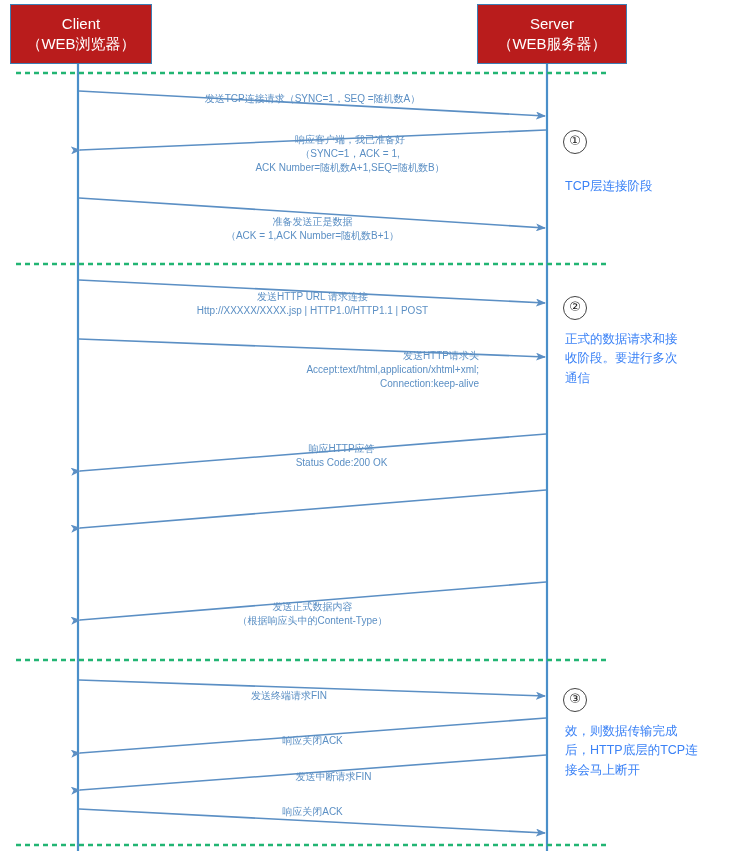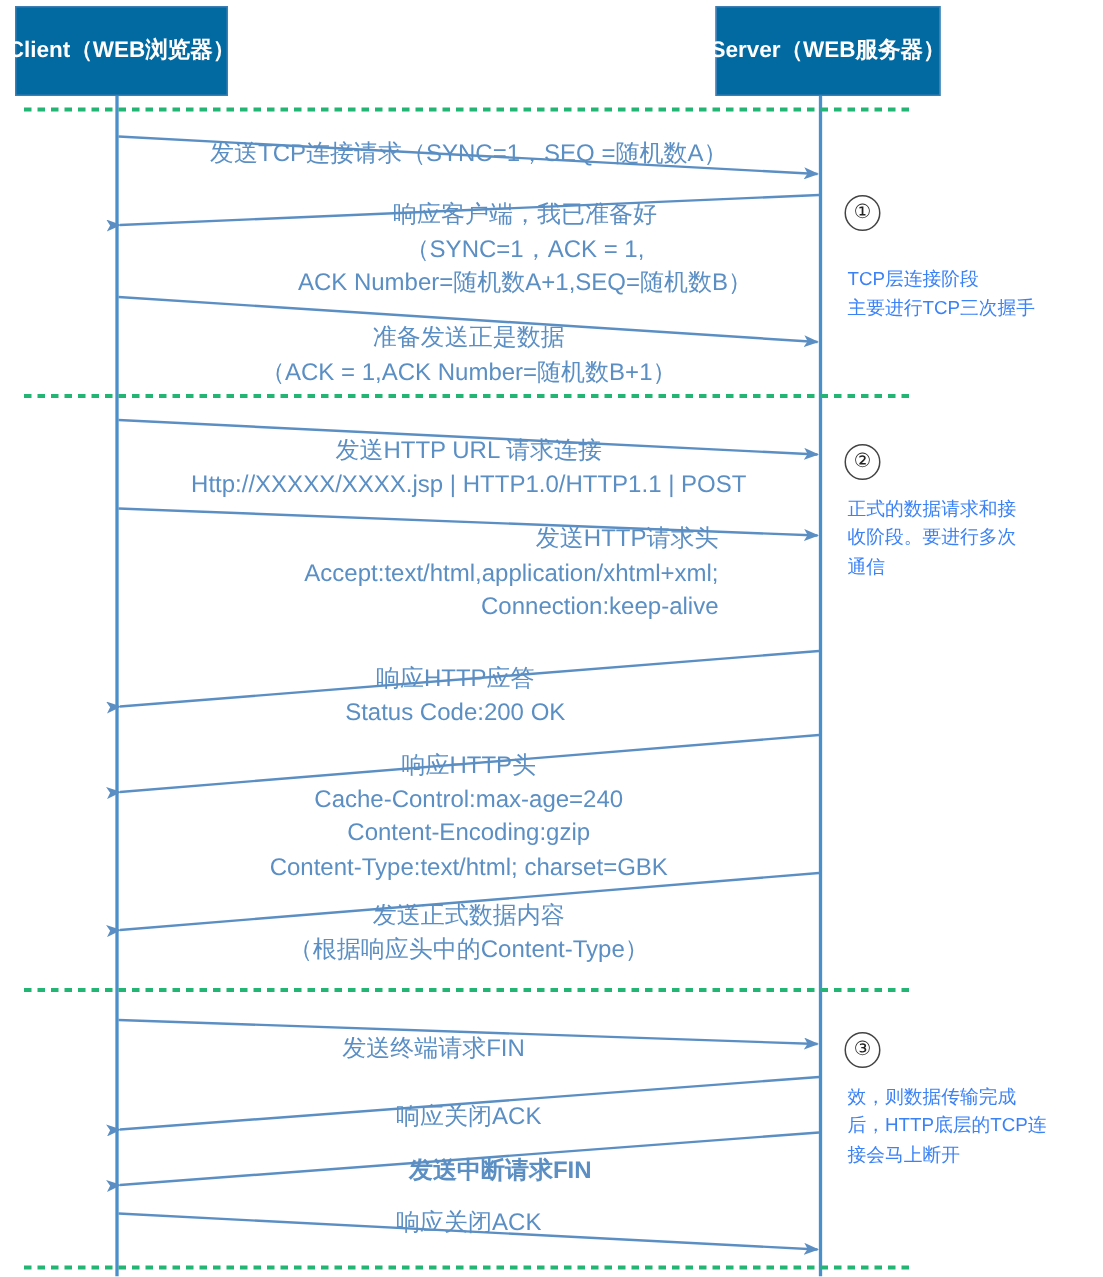--- a/index.html
+++ b/index.html
@@ -8,38 +8,38 @@
     background:#ffffff;
     font-family:"Liberation Sans","DejaVu Sans",sans-serif;
     overflow:hidden;
     position:relative;
   }
   #stage{position:absolute;left:0;top:0;width:735px;height:851px;}
   svg#canvas{position:absolute;left:0;top:0;width:735px;height:851px;}
 
   .actor-box{
     position:absolute;
-    background:#0369a1;
+    background:#b91c1c;
     border:1px solid #3d7fb5;
     color:#ffffff;
     text-align:center;
     line-height:1.35;
     font-size:15px;
     display:flex;
+    flex-direction:column;
     align-items:center;
     justify-content:center;
-    font-weight:bold;
   }
   .actor-box .ln{display:block;white-space:nowrap;}
 
   .msg{
     position:absolute;
     text-align:center;
     color:#5b8fc4;
-    font-size:16px;
+    font-size:10px;
     line-height:1.42;
     white-space:nowrap;
   }
   .msg .ln{display:block;}
 
   .note-num{
     position:absolute;
     width:22px;height:22px;
     border:1px solid #444;
     border-radius:50%;
@@ -143,57 +143,50 @@
     <span class="ln">发送HTTP URL 请求连接</span>
     <span class="ln">Http://XXXXX/XXXX.jsp | HTTP1.0/HTTP1.1 | POST</span>
   </div>
 
   <div class="msg" style="left:78px;top:349px;width:401px;text-align:right;">
     <span class="ln">发送HTTP请求头</span>
     <span class="ln">Accept:text/html,application/xhtml+xml;</span>
     <span class="ln">Connection:keep-alive</span>
   </div>
 
-  <div class="msg" style="left:78px;top:442px;width:451px;">
+  <div class="msg" style="left:78px;top:442px;width:451px;padding-left:38px;">
     <span class="ln">响应HTTP应答</span>
     <span class="ln">Status Code:200 OK</span>
   </div>
 
-  <div class="msg" style="left:78px;top:500px;width:469px;">
-    <span class="ln">响应HTTP头</span>
-    <span class="ln">Cache-Control:max-age=240</span>
-    <span class="ln">Content-Encoding:gzip</span>
-    <span class="ln">Content-Type:text/html; charset=GBK</span>
-  </div>
 
   <div class="msg" style="left:78px;top:600px;width:469px;">
     <span class="ln">发送正式数据内容</span>
     <span class="ln">（根据响应头中的Content-Type）</span>
   </div>
 
   <div class="msg" style="left:78px;top:689px;width:422px;">
     <span class="ln">发送终端请求FIN</span>
   </div>
 
   <div class="msg" style="left:78px;top:734px;width:469px;">
     <span class="ln">响应关闭ACK</span>
   </div>
 
-  <div class="msg" style="left:78px;top:770px;width:511px;font-weight:bold;">
+  <div class="msg" style="left:78px;top:770px;width:511px;">
     <span class="ln">发送中断请求FIN</span>
   </div>
 
   <div class="msg" style="left:78px;top:805px;width:469px;">
     <span class="ln">响应关闭ACK</span>
   </div>
 
   <div class="note-num" style="left:563px;top:130px;">①</div>
   <div class="note-text" style="left:565px;top:177px;">
     <span class="ln">TCP层连接阶段</span>
-    <span class="ln">主要进行TCP三次握手</span>
   </div>
 
   <div class="note-num" style="left:563px;top:296px;">②</div>
   <div class="note-text" style="left:565px;top:330px;">
     <span class="ln">正式的数据请求和接</span>
     <span class="ln">收阶段。要进行多次</span>
     <span class="ln">通信</span>
   </div>
 
   <div class="note-num" style="left:563px;top:688px;">③</div>

